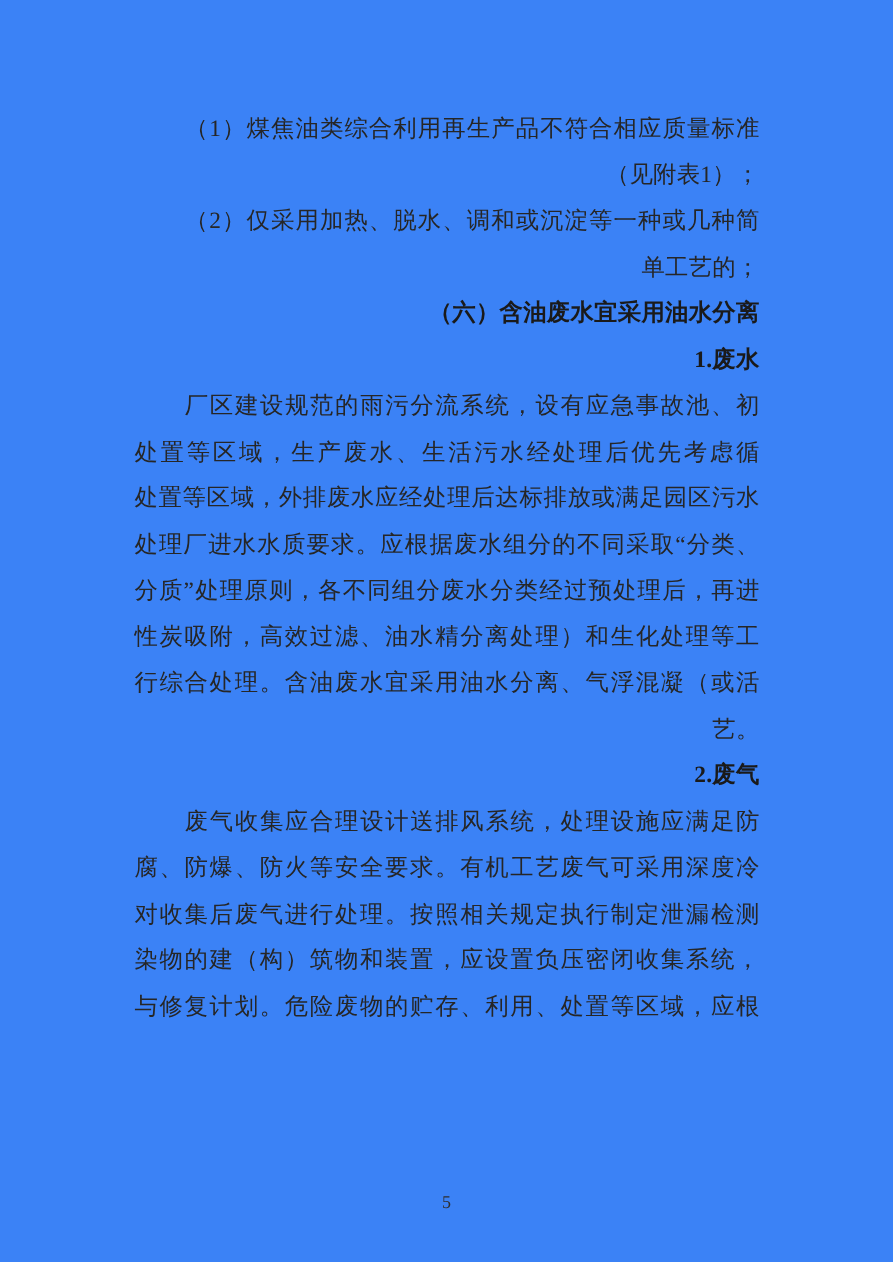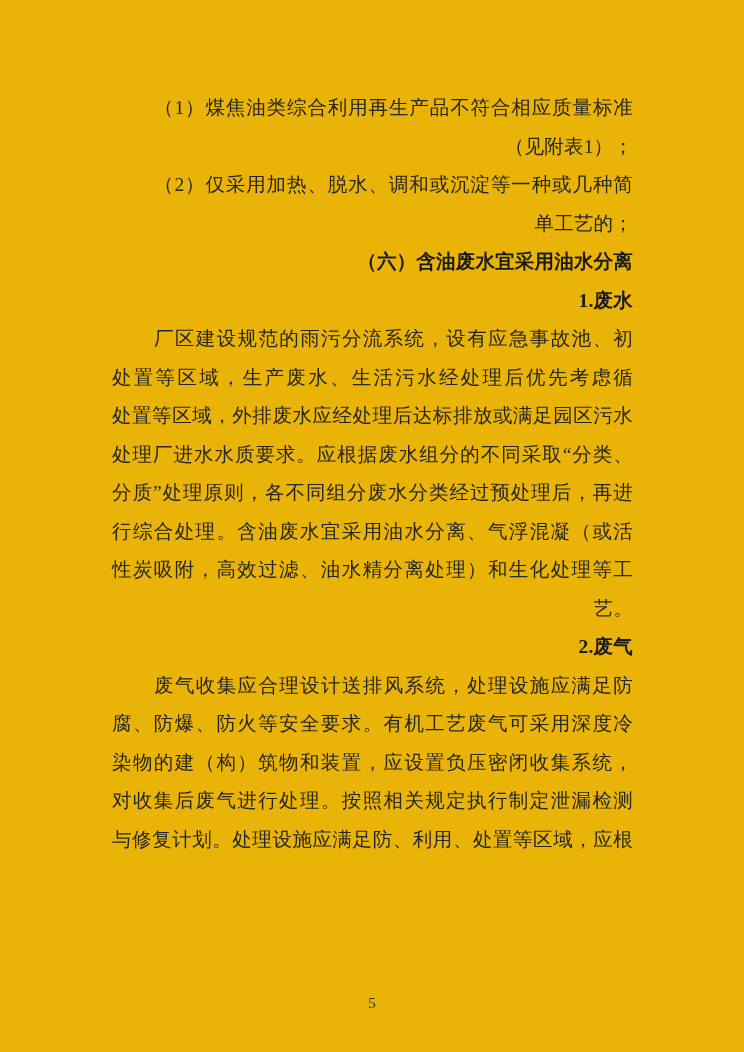--- a/index.html
+++ b/index.html
@@ -11,21 +11,21 @@
     width: 744px;
     height: 1052px;
     position: relative;
     overflow: hidden;
     font-family: "Liberation Serif", "DejaVu Serif", serif;
     color: #262626;
   }
   .page {
     position: absolute;
     inset: 0;
-    background: #eab308;
+    background: #3b82f6;
   }
   .content {
     position: absolute;
     left: 112px;
     top: 89px;
     width: 521px;
   }
   .block { margin: 0; padding: 0; }
   .line {
     height: 38.5px;
@@ -74,29 +74,29 @@
       </div>
       <div class="block heading">
         <div class="line indent">1.废水</div>
       </div>
       <div class="block paragraph">
         <div class="line indent full">厂区建设规范的雨污分流系统，设有应急事故池、初</div>
         <div class="line full">处置等区域，生产废水、生活污水经处理后优先考虑循</div>
         <div class="line full">处置等区域，外排废水应经处理后达标排放或满足园区污水</div>
         <div class="line full">处理厂进水水质要求。应根据废水组分的不同采取“分类、</div>
         <div class="line full">分质”处理原则，各不同组分废水分类经过预处理后，再进</div>
+        <div class="line full">性炭吸附，高效过滤、油水精分离处理）和生化处理等工</div>
         <div class="line full">行综合处理。含油废水宜采用油水分离、气浮混凝（或活</div>
-        <div class="line full">性炭吸附，高效过滤、油水精分离处理）和生化处理等工</div>
         <div class="line">艺。</div>
       </div>
       <div class="block heading">
         <div class="line indent">2.废气</div>
       </div>
       <div class="block paragraph">
         <div class="line indent full">废气收集应合理设计送排风系统，处理设施应满足防</div>
         <div class="line full">腐、防爆、防火等安全要求。有机工艺废气可采用深度冷</div>
+        <div class="line full">对收集后废气进行处理。按照相关规定执行制定泄漏检测</div>
         <div class="line full">染物的建（构）筑物和装置，应设置负压密闭收集系统，</div>
-        <div class="line full">对收集后废气进行处理。按照相关规定执行制定泄漏检测</div>
-        <div class="line full">与修复计划。处理设施应满足防、利用、处置等区域，应根</div>
+        <div class="line full">与修复计划。危险废物的贮存、利用、处置等区域，应根</div>
       </div>
     </div>
   <div class="footer">5</div>
 </div>
 
 </body></html>

